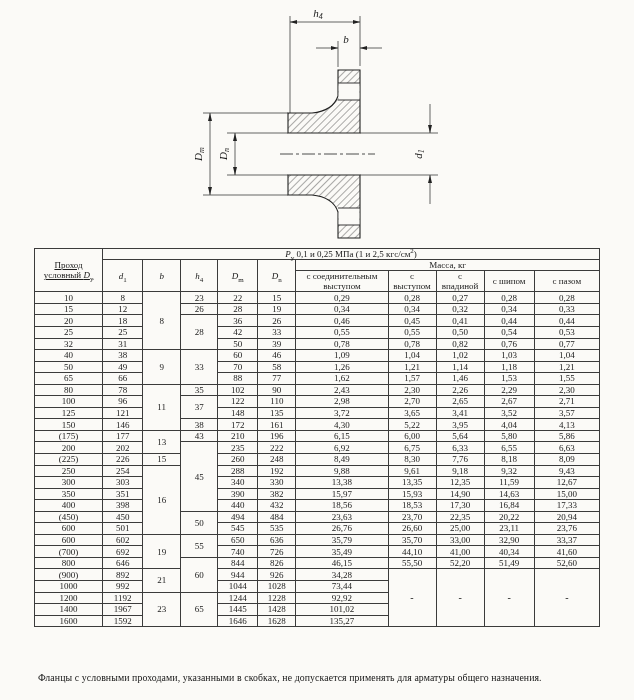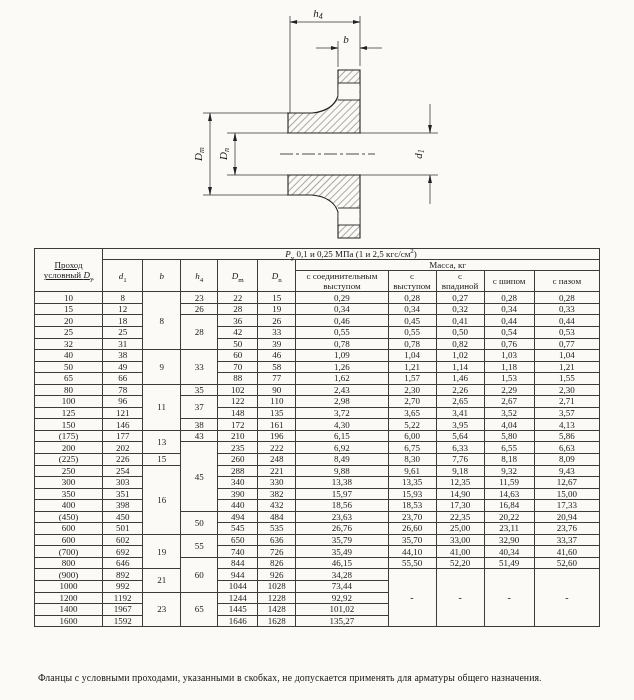--- a/index.html
+++ b/index.html
@@ -343,21 +343,21 @@
             <td>8,30</td>
             <td>7,76</td>
             <td>8,18</td>
             <td>8,09</td>
           </tr>
           <tr>
             <td>250</td>
             <td>254</td>
             <td rowspan="6">16</td>
             <td>288</td>
-            <td>221</td>
+            <td>192</td>
             <td>9,88</td>
             <td>9,61</td>
             <td>9,18</td>
             <td>9,32</td>
             <td>9,43</td>
           </tr>
           <tr>
             <td>300</td>
             <td>303</td>
             <td>340</td>

